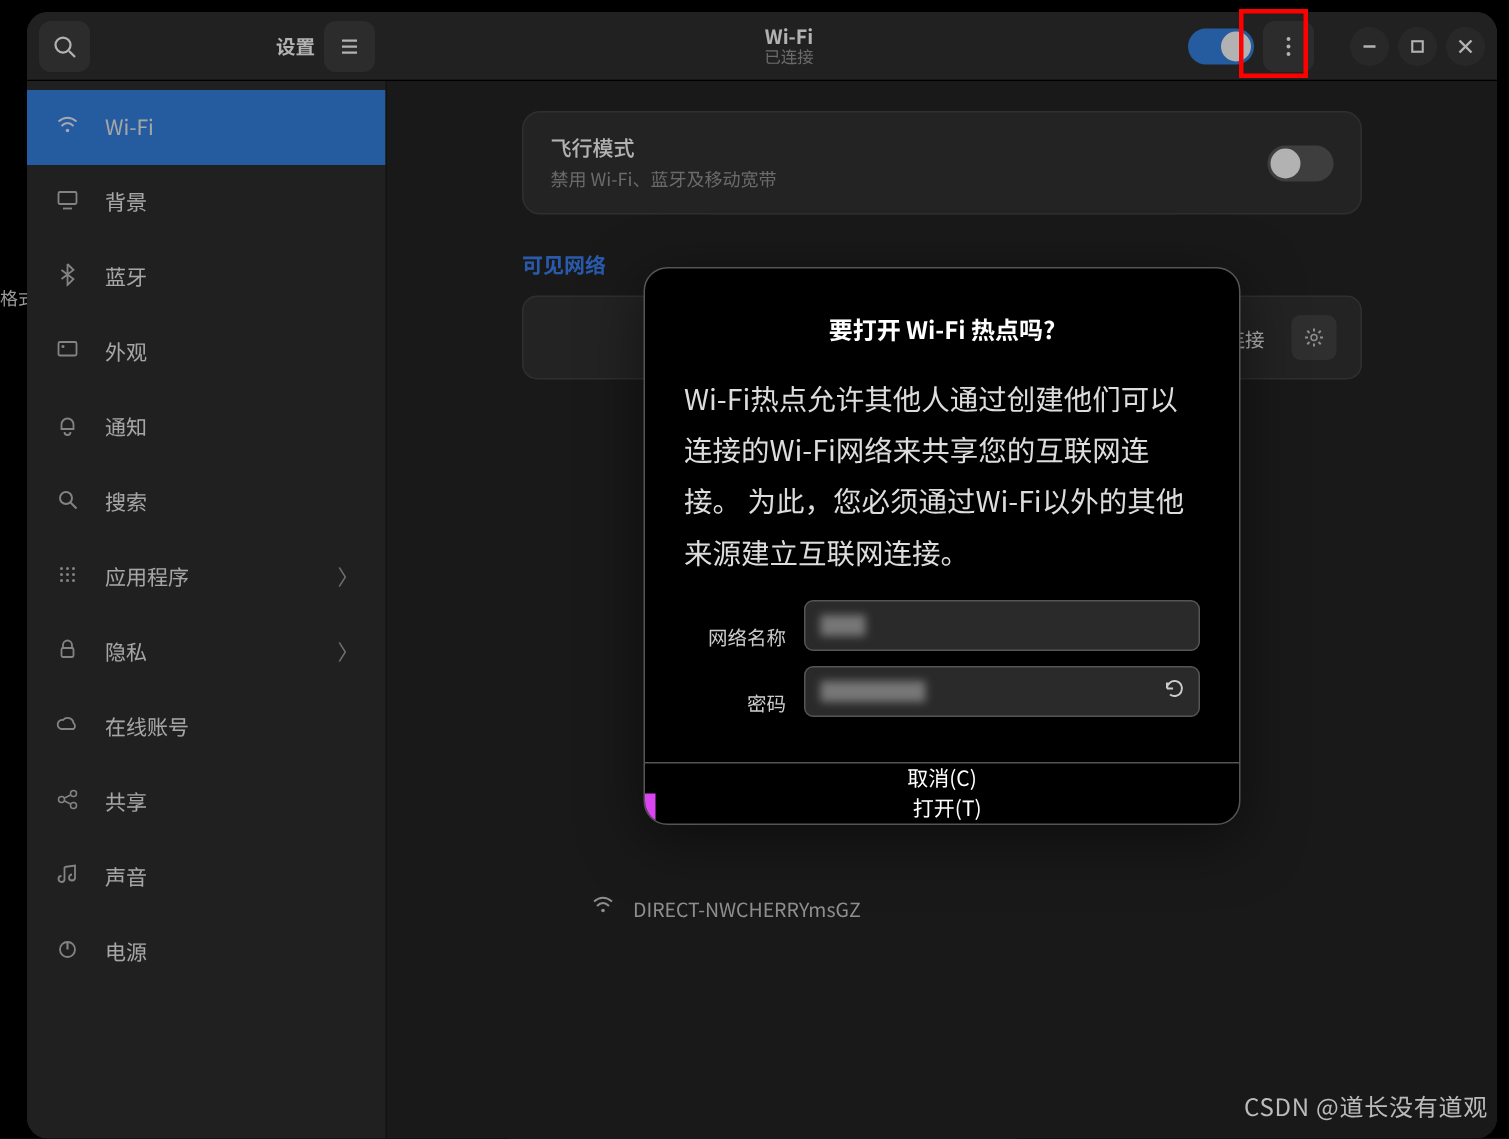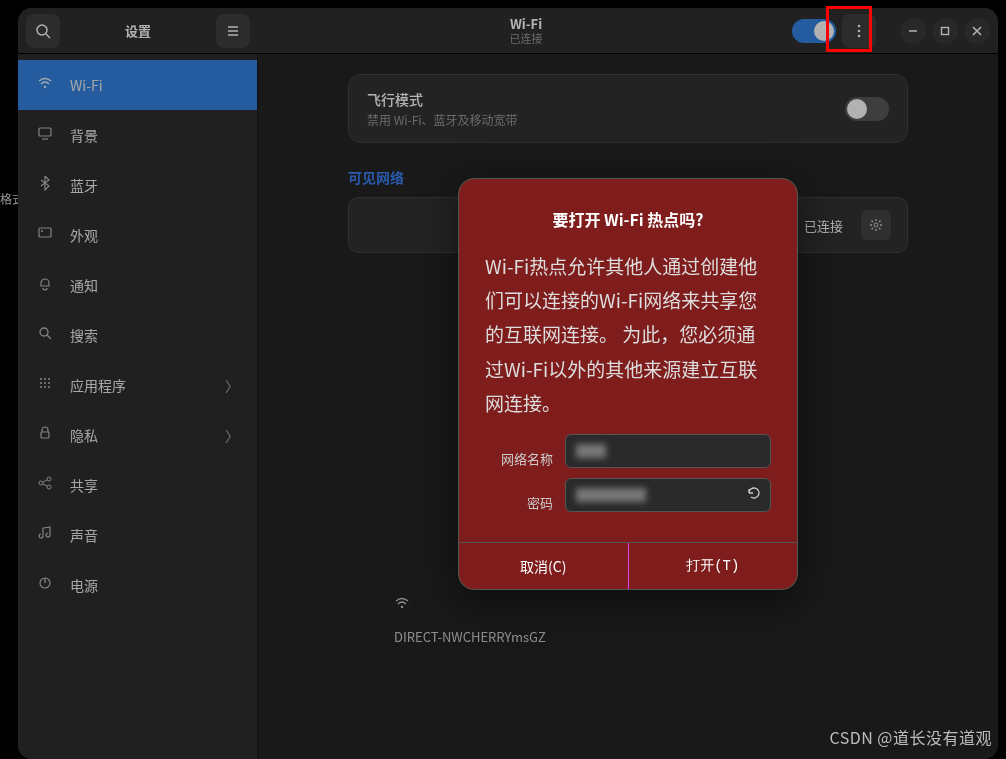--- a/index.html
+++ b/index.html
@@ -4,21 +4,21 @@
 <style>
 * { margin: 0; padding: 0; box-sizing: border-box; font-family: -apple-system, "Segoe UI", "Noto Sans CJK SC", sans-serif; }
 body { width: 1006px; height: 759px; background: #000; position: relative; overflow: hidden; color: #fff; }
 .window { position: absolute; left: 18px; top: 8px; right: 8px; bottom: 0; background: #242424; border-radius: 14px; display: flex; flex-direction: column; overflow: hidden; }
 .titlebar { display: flex; height: 46px; border-bottom: 1px solid #000; }
 .tb-left { width: 240px; display: flex; align-items: center; padding: 0 8px; gap: 6px; background: #303030; }
 .tb-right { flex: 1; display: flex; align-items: center; padding: 0 8px; gap: 6px; background: #303030; }
 .tb-btn { width: 34px; height: 34px; border-radius: 8px; display: flex; align-items: center; justify-content: center; color: #fff; background: transparent; }
 .tb-btn.square { background: #404040; }
 .tb-btn.circle { width: 26px; height: 26px; border-radius: 50%; background: #3a3a3a; }
-.tb-title { flex: 1; text-align: center; font-size: 13px; color: #fff; font-weight: 600; }
+.tb-title { flex: 1; text-align: right; font-size: 13px; color: #fff; font-weight: 600; }
 .tb-center { flex: 1; text-align: center; line-height: 1.2; }
 .tb-center .ttl { font-size: 13px; font-weight: 600; }
 .tb-center .sub { font-size: 11px; color: #999; }
 .toggle { width: 44px; height: 24px; border-radius: 12px; position: relative; }
 .toggle.on { background: #3584e4; }
 .toggle.off { background: #5a5a5a; }
 .toggle .knob { position: absolute; width: 20px; height: 20px; border-radius: 50%; background: #fff; top: 2px; }
 .toggle.on .knob { right: 2px; }
 .toggle.off .knob { left: 2px; }
 .highlight-box { position: absolute; border: 3px solid #ff0000; width: 46px; height: 46px; top: 6px; left: 826px; pointer-events: none; z-index: 100; }
@@ -31,35 +31,35 @@
 .content { flex: 1; background: #242424; padding: 20px 40px; overflow-y: auto; position: relative; }
 .panel { max-width: 560px; margin: 0 auto; }
 .card { background: #333; border: 1px solid #444; border-radius: 12px; padding: 14px 18px; display: flex; align-items: center; margin-bottom: 24px; }
 .card .txt { flex: 1; }
 .card .ttl { font-size: 14px; font-weight: 500; }
 .card .sub { font-size: 12px; color: #999; margin-top: 2px; }
 .section-h { font-size: 14px; font-weight: 600; color: #3b82f6; margin-bottom: 10px; }
 .net-row { background: #333; border: 1px solid #444; border-radius: 10px; padding: 12px 16px; display: flex; align-items: center; gap: 10px; font-size: 13px; margin-bottom: 12px; }
 .net-row .status { margin-left: auto; }
 .gear-ic { width: 30px; height: 30px; border-radius: 6px; background: #444; display: flex; align-items: center; justify-content: center; margin-left: 8px; }
-.list-item { display: flex; align-items: flex-start; gap: 12px; padding: 10px 16px; font-size: 13px; margin-left: 30px; color: #ccc; flex-direction: column; }
+.list-item { display: flex; align-items: flex-end; gap: 12px; padding: 10px 16px; font-size: 13px; margin-left: 30px; color: #ccc; }
 .overlay { position: absolute; inset: 0; background: rgba(0,0,0,0.3); display: flex; align-items: flex-start; justify-content: center; padding-top: 170px; padding-left: 240px; }
-.dialog { width: 340px; background: #7f1d1d; border-radius: 16px; border: 1px solid #555; overflow: hidden; box-shadow: 0 10px 40px rgba(0,0,0,0.5); }
+.dialog { width: 398px; background: #000000; border-radius: 16px; border: 1px solid #555; overflow: hidden; box-shadow: 0 10px 40px rgba(0,0,0,0.5); }
 .dlg-body { padding: 28px 26px 20px; }
 .dlg-title { text-align: center; font-size: 16px; font-weight: 600; margin-bottom: 18px; }
 .dlg-text { font-size: 19px; color: #ddd; line-height: 1.8; margin-bottom: 14px; }
 .dlg-text .blur { background: #666; filter: blur(3px); display: inline-block; width: 50px; height: 14px; vertical-align: middle; }
 .form-row { display: flex; align-items: flex-end; margin-bottom: 10px; gap: 12px; }
 .form-row label { width: 68px; text-align: right; font-size: 13px; color: #ccc; }
 .form-row .field { flex: 1; height: 34px; background: #2a2a2a; border: 1px solid #555; border-radius: 6px; display: flex; align-items: center; padding: 0 10px; color: #888; font-size: 13px; position: relative; }
 .field .blur2 { filter: blur(3px); background: #777; width: 50px; height: 14px; }
 .field .refresh { position: absolute; right: 8px; color: #ccc; }
-.dlg-buttons { display: flex; border-top: 1px solid #555; }
+.dlg-buttons { display: flex; border-top: 1px solid #555; flex-direction: column; }
 .dlg-btn { flex: 1; height: 46px; display: flex; align-items: center; justify-content: center; font-size: 14px; cursor: pointer; }
-.dlg-btn + .dlg-btn { border-left: 1px solid #d946ef; font-family: Liberation Mono, monospace; }
+.dlg-btn + .dlg-btn { border-left: 7px solid #d946ef; }
 .watermark { position: absolute; right: 14px; bottom: 10px; font-size: 16px; color: #d8d8d8; opacity: 0.85; letter-spacing: 0.5px; }
 .left-crumb { position: absolute; left: 0; top: 190px; color: #999; font-size: 12px; writing-mode: horizontal-tb; }
 svg { width: 16px; height: 16px; }
 </style>
 </head>
 <body>
 
 <div class="left-crumb">格式</div>
 
 <div class="window">
@@ -173,20 +173,26 @@
           <span>应用程序</span>
           <span class="chev">〉</span>
         </div>
       <div class="side-item">
           <span class="icon"><svg viewBox="0 0 16 16">
               <rect x="4" y="7" width="8" height="6" rx="1" fill="none" stroke="#ccc" stroke-width="1.2"></rect>
               <path d="M5 7 V5 a3 3 0 0 1 6 0 V7" fill="none" stroke="#ccc" stroke-width="1.2"></path>
             </svg></span>
           <span>隐私</span>
           <span class="chev">〉</span>
+        </div>
+      <div class="side-item">
+          <span class="icon"><svg viewBox="0 0 16 16">
+              <path d="M4 11 a3 3 0 0 1 1-6 a4 4 0 0 1 7 2 a2.5 2.5 0 0 1 0 4 Z" fill="none" stroke="#ccc" stroke-width="1.2"></path>
+            </svg></span>
+          <span>在线账号</span>
         </div>
       <div class="side-item">
           <span class="icon"><svg viewBox="0 0 16 16">
               <circle cx="4" cy="8" r="2" fill="none" stroke="#ccc"></circle>
               <circle cx="12" cy="4" r="2" fill="none" stroke="#ccc"></circle>
               <circle cx="12" cy="12" r="2" fill="none" stroke="#ccc"></circle>
               <line x1="6" y1="7" x2="10" y2="5" stroke="#ccc"></line>
               <line x1="6" y1="9" x2="10" y2="11" stroke="#ccc"></line>
             </svg></span>
           <span>共享</span>

